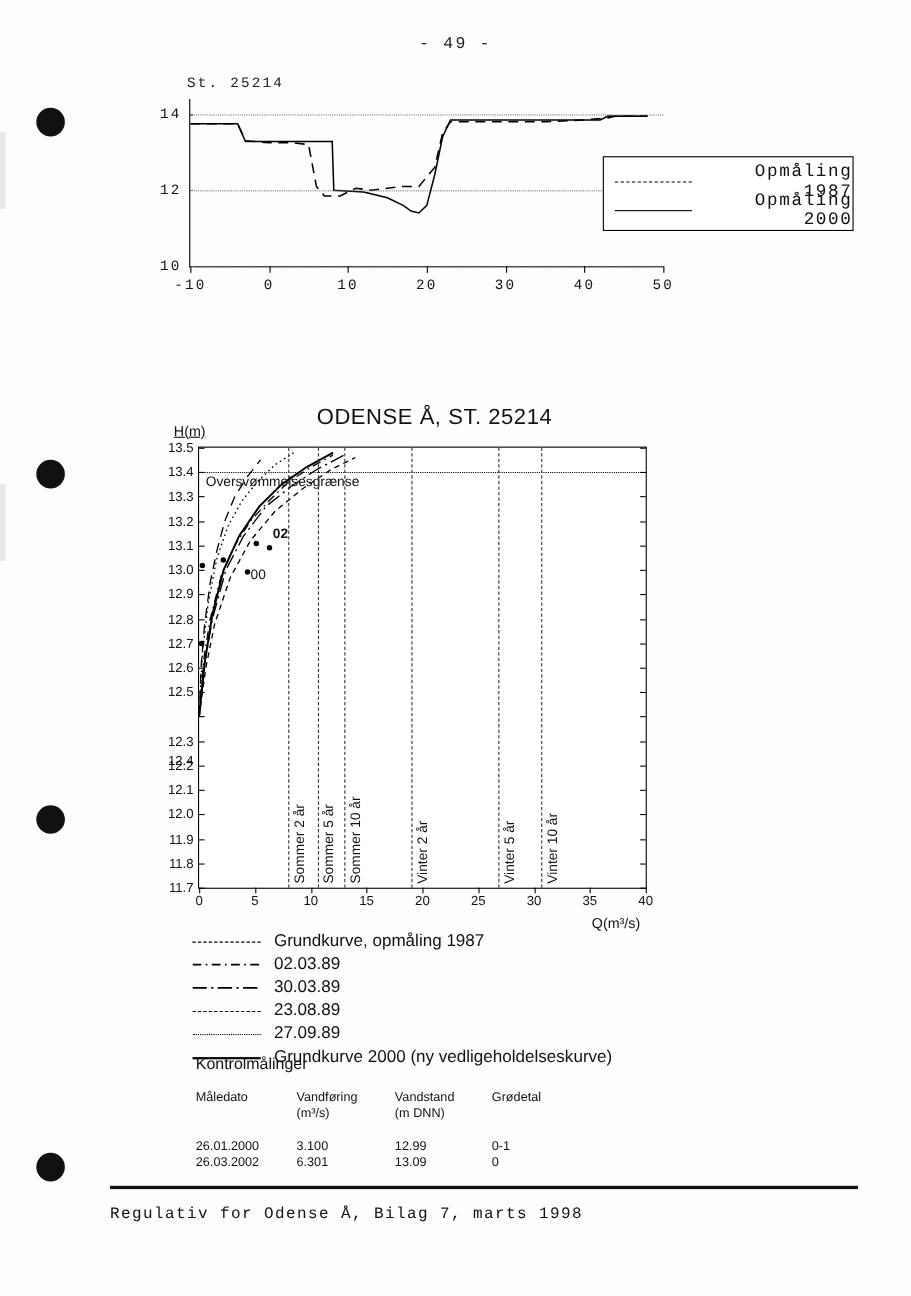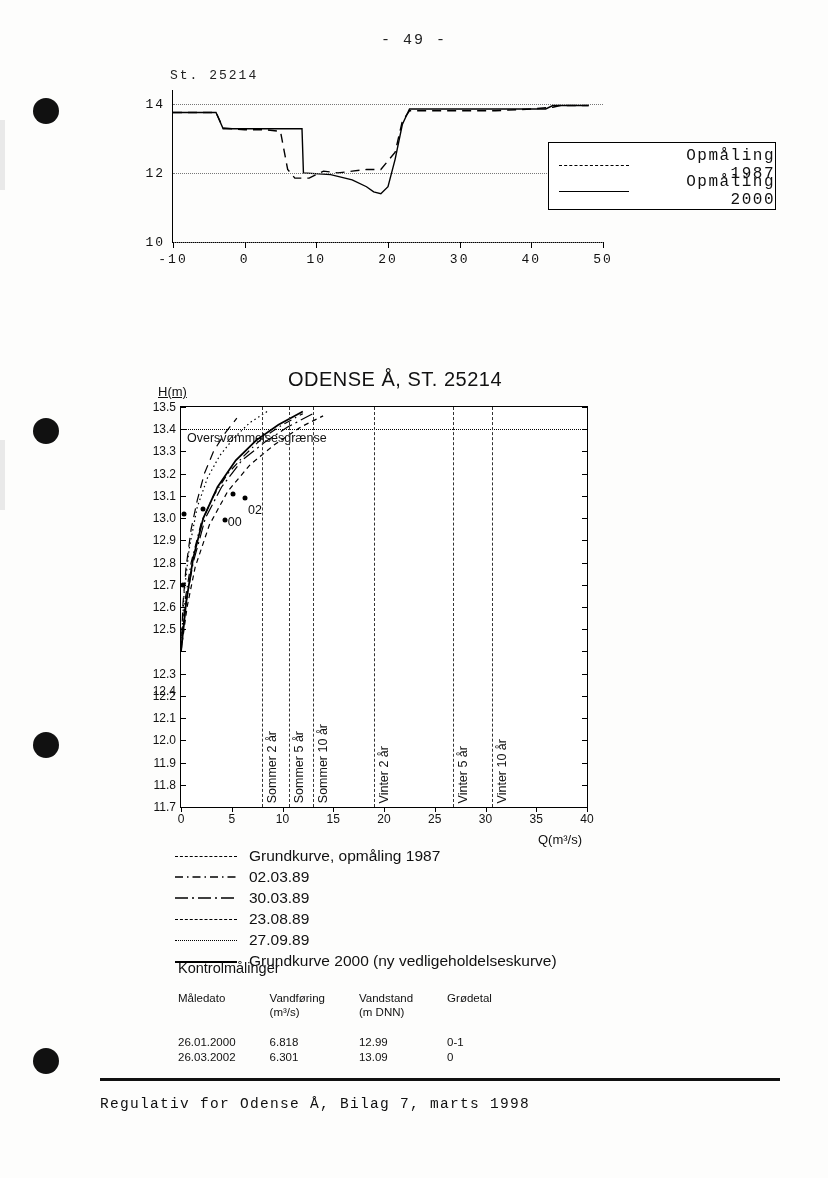--- a/index.html
+++ b/index.html
@@ -486,21 +486,21 @@
         <div class="vline" style="left: 272.02px;"></div>
         <div class="vline-label" style="left: 275.02px;">Vinter 5 år</div>
         <div class="vline" style="left: 310.59px;"></div>
         <div class="vline-label" style="left: 313.59px;">Vinter 10 år</div>
         <div class="pt" style="left: 1.5225px; top: 177.778px;"></div>
         <div class="pt" style="left: 2.5375px; top: 106.667px;"></div>
         <div class="pt" style="left: 22.33px; top: 102.222px;"></div>
         <div class="pt" style="left: 43.7465px; top: 113.333px;"></div>
         <div class="pt" style="left: 51.765px; top: 86.6667px;"></div>
         <div class="pt" style="left: 63.945px; top: 91.1111px;"></div>
-        <div class="pt-label" style="left: 73.9552px; top: 103px;">02</div>
+        <div class="pt-label" style="left: 73.9552px; top: 78px; font-weight: bold;">02</div>
         <div class="pt-label" style="left: 53.7465px; top: 115.333px;">00</div>
       </div>
   </div>
 
   <div class="legend" id="mainLegend">
       <div class="legend-row">
         <span class="swatch">
           <i style="border-top: 1.6px dashed rgb(0, 0, 0);"></i>
         </span>
         <span class="text">Grundkurve, opmåling 1987</span>
@@ -555,21 +555,21 @@
 (m DNN)</th>
           <th>Grødetal</th>
         </tr>
         <tr>
             <td class="ctrl-spacer" colspan="4"></td>
           </tr>
       </thead>
       <tbody id="ctrlBody">
           <tr>
             <td>26.01.2000</td>
-            <td>6.818</td>
+            <td>3.100</td>
             <td>12.99</td>
             <td>0-1</td>
           </tr>
           <tr>
             <td>26.03.2002</td>
             <td>6.301</td>
             <td>13.09</td>
             <td>0</td>
           </tr>
         </tbody>

